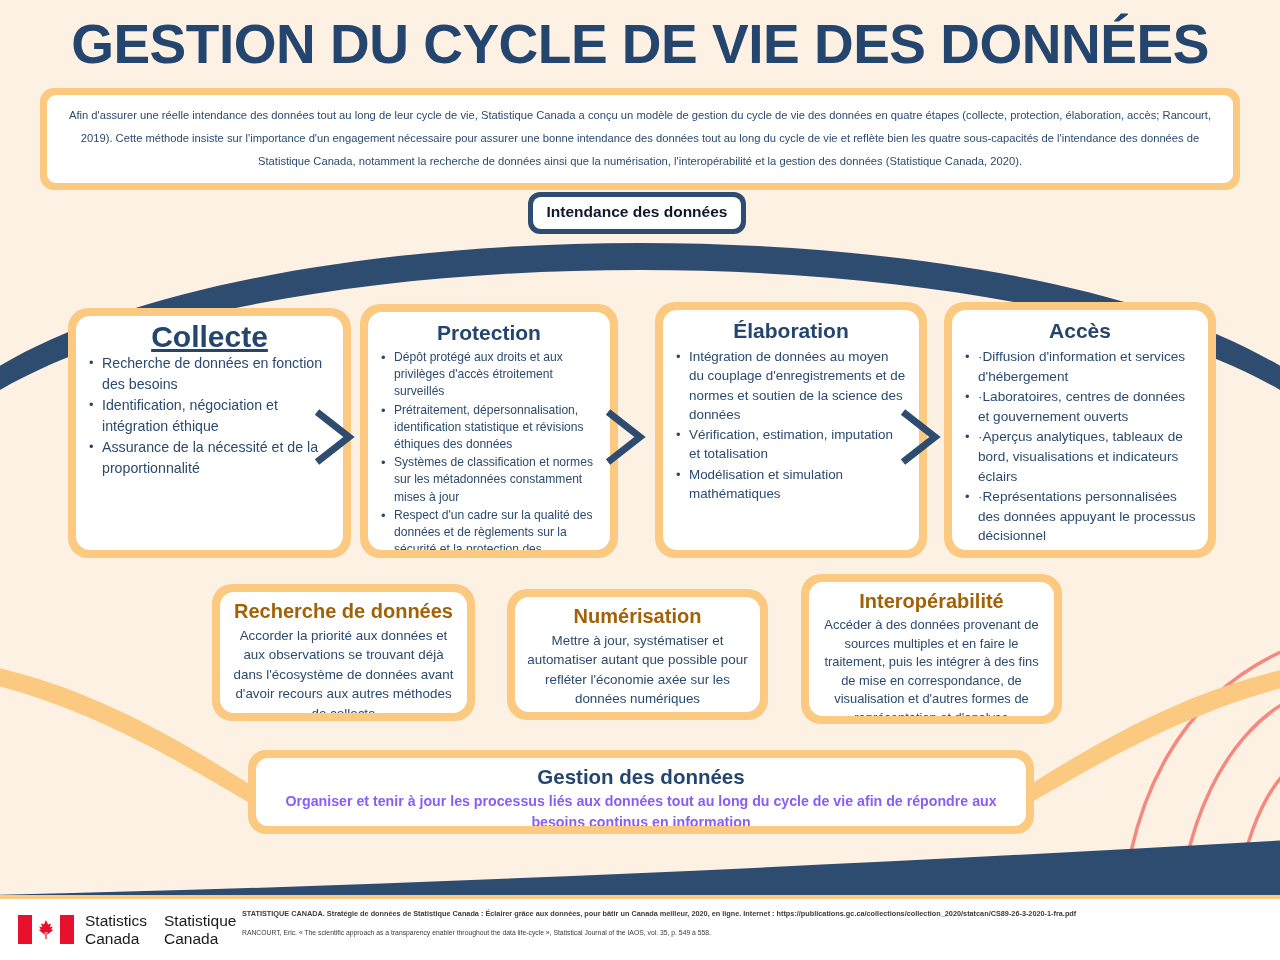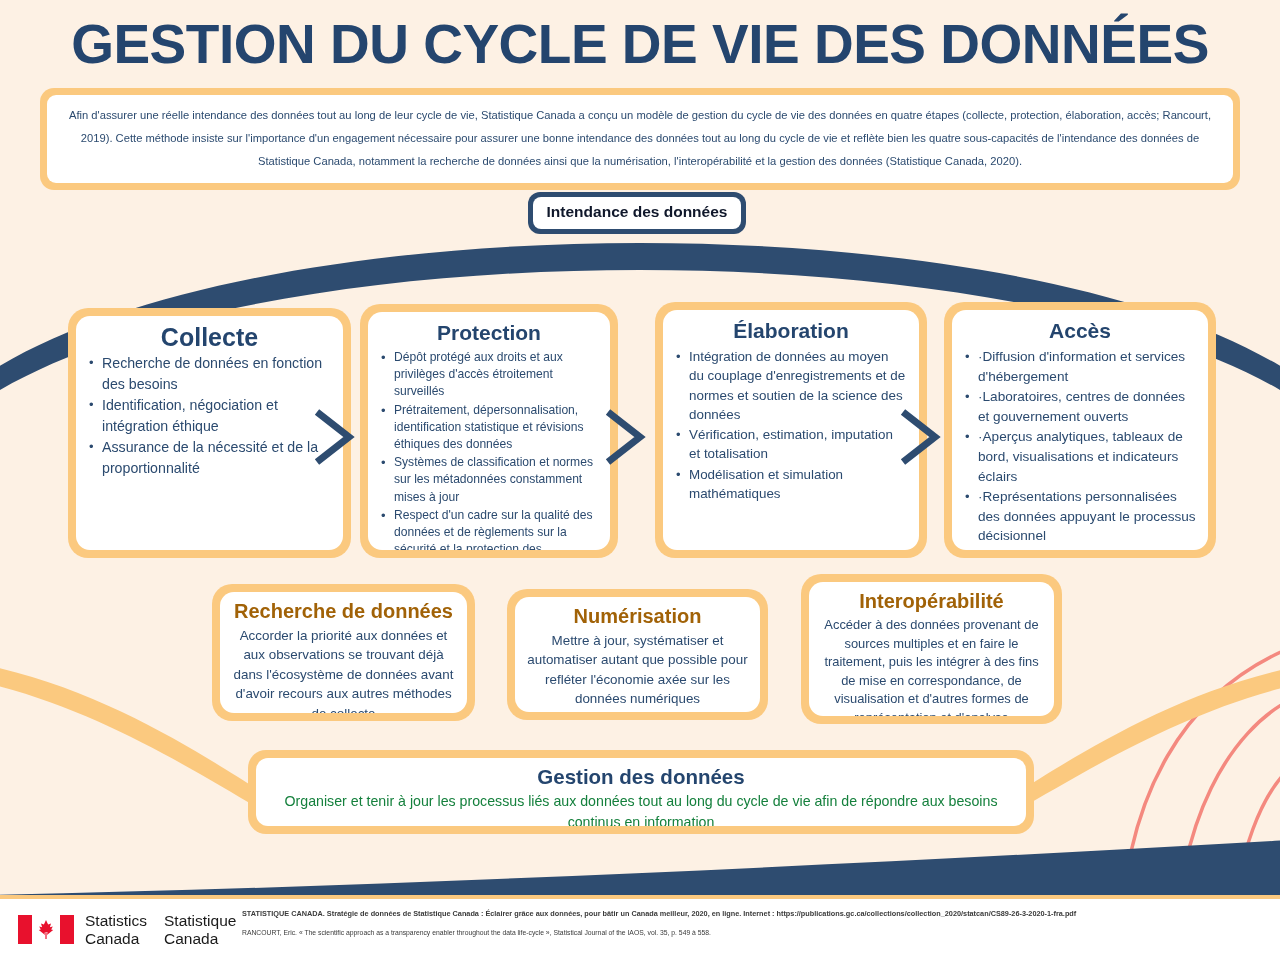--- a/index.html
+++ b/index.html
@@ -83,21 +83,21 @@
     color:#2b4a6f;
   }
   .stage-card li:before{
     content:"\2022";
     position:absolute;left:-13px;top:0;
     color:#2b4a6f;font-size:13px;
   }
 
   #card-collecte{left:68px;top:308px;width:283px;height:250px;}
   #card-collecte li{font-size:14.2px;line-height:20.5px;}
-  #card-collecte h3{font-size:25px;}
+  #card-collecte h3{font-size:30px;text-decoration:underline;}
 
   #card-protection{left:360px;top:304px;width:258px;height:254px;}
   #card-protection li{font-size:12.1px;line-height:17.2px;}
 
   #card-elaboration{left:655px;top:302px;width:272px;height:256px;}
   #card-elaboration li{font-size:13.4px;line-height:19.3px;}
 
   #card-acces{left:944px;top:302px;width:272px;height:256px;}
   #card-acces li{font-size:13.6px;line-height:19.6px;}
 
@@ -130,21 +130,21 @@
   #card-gestion{
     position:absolute;left:248px;top:750px;width:786px;height:84px;
     background:#fbc97f;border-radius:18px;padding:8px;
     box-sizing:border-box;z-index:4;
   }
   #card-gestion > .inner{
     background:#fff;border-radius:12px;width:100%;height:100%;
     box-sizing:border-box;padding:5px 16px;text-align:center;overflow:hidden;
   }
   #card-gestion h3{margin:0 0 1px;font-size:20.5px;line-height:27px;font-weight:700;color:#24456e;}
-  #card-gestion p{margin:0;font-size:14.2px;line-height:20.5px;color:#15803d;}
+  #card-gestion p{margin:0;font-size:14.2px;line-height:20.5px;color:#8b5cf6;font-weight:bold;}
 
   
   #footer-rule{
     position:absolute;left:0;top:895px;width:1280px;height:4px;
     background:#fbc97f;z-index:6;
   }
   #footer{
     position:absolute;left:0;top:899px;width:1280px;height:61px;
     background:#ffffff;z-index:6;
   }

